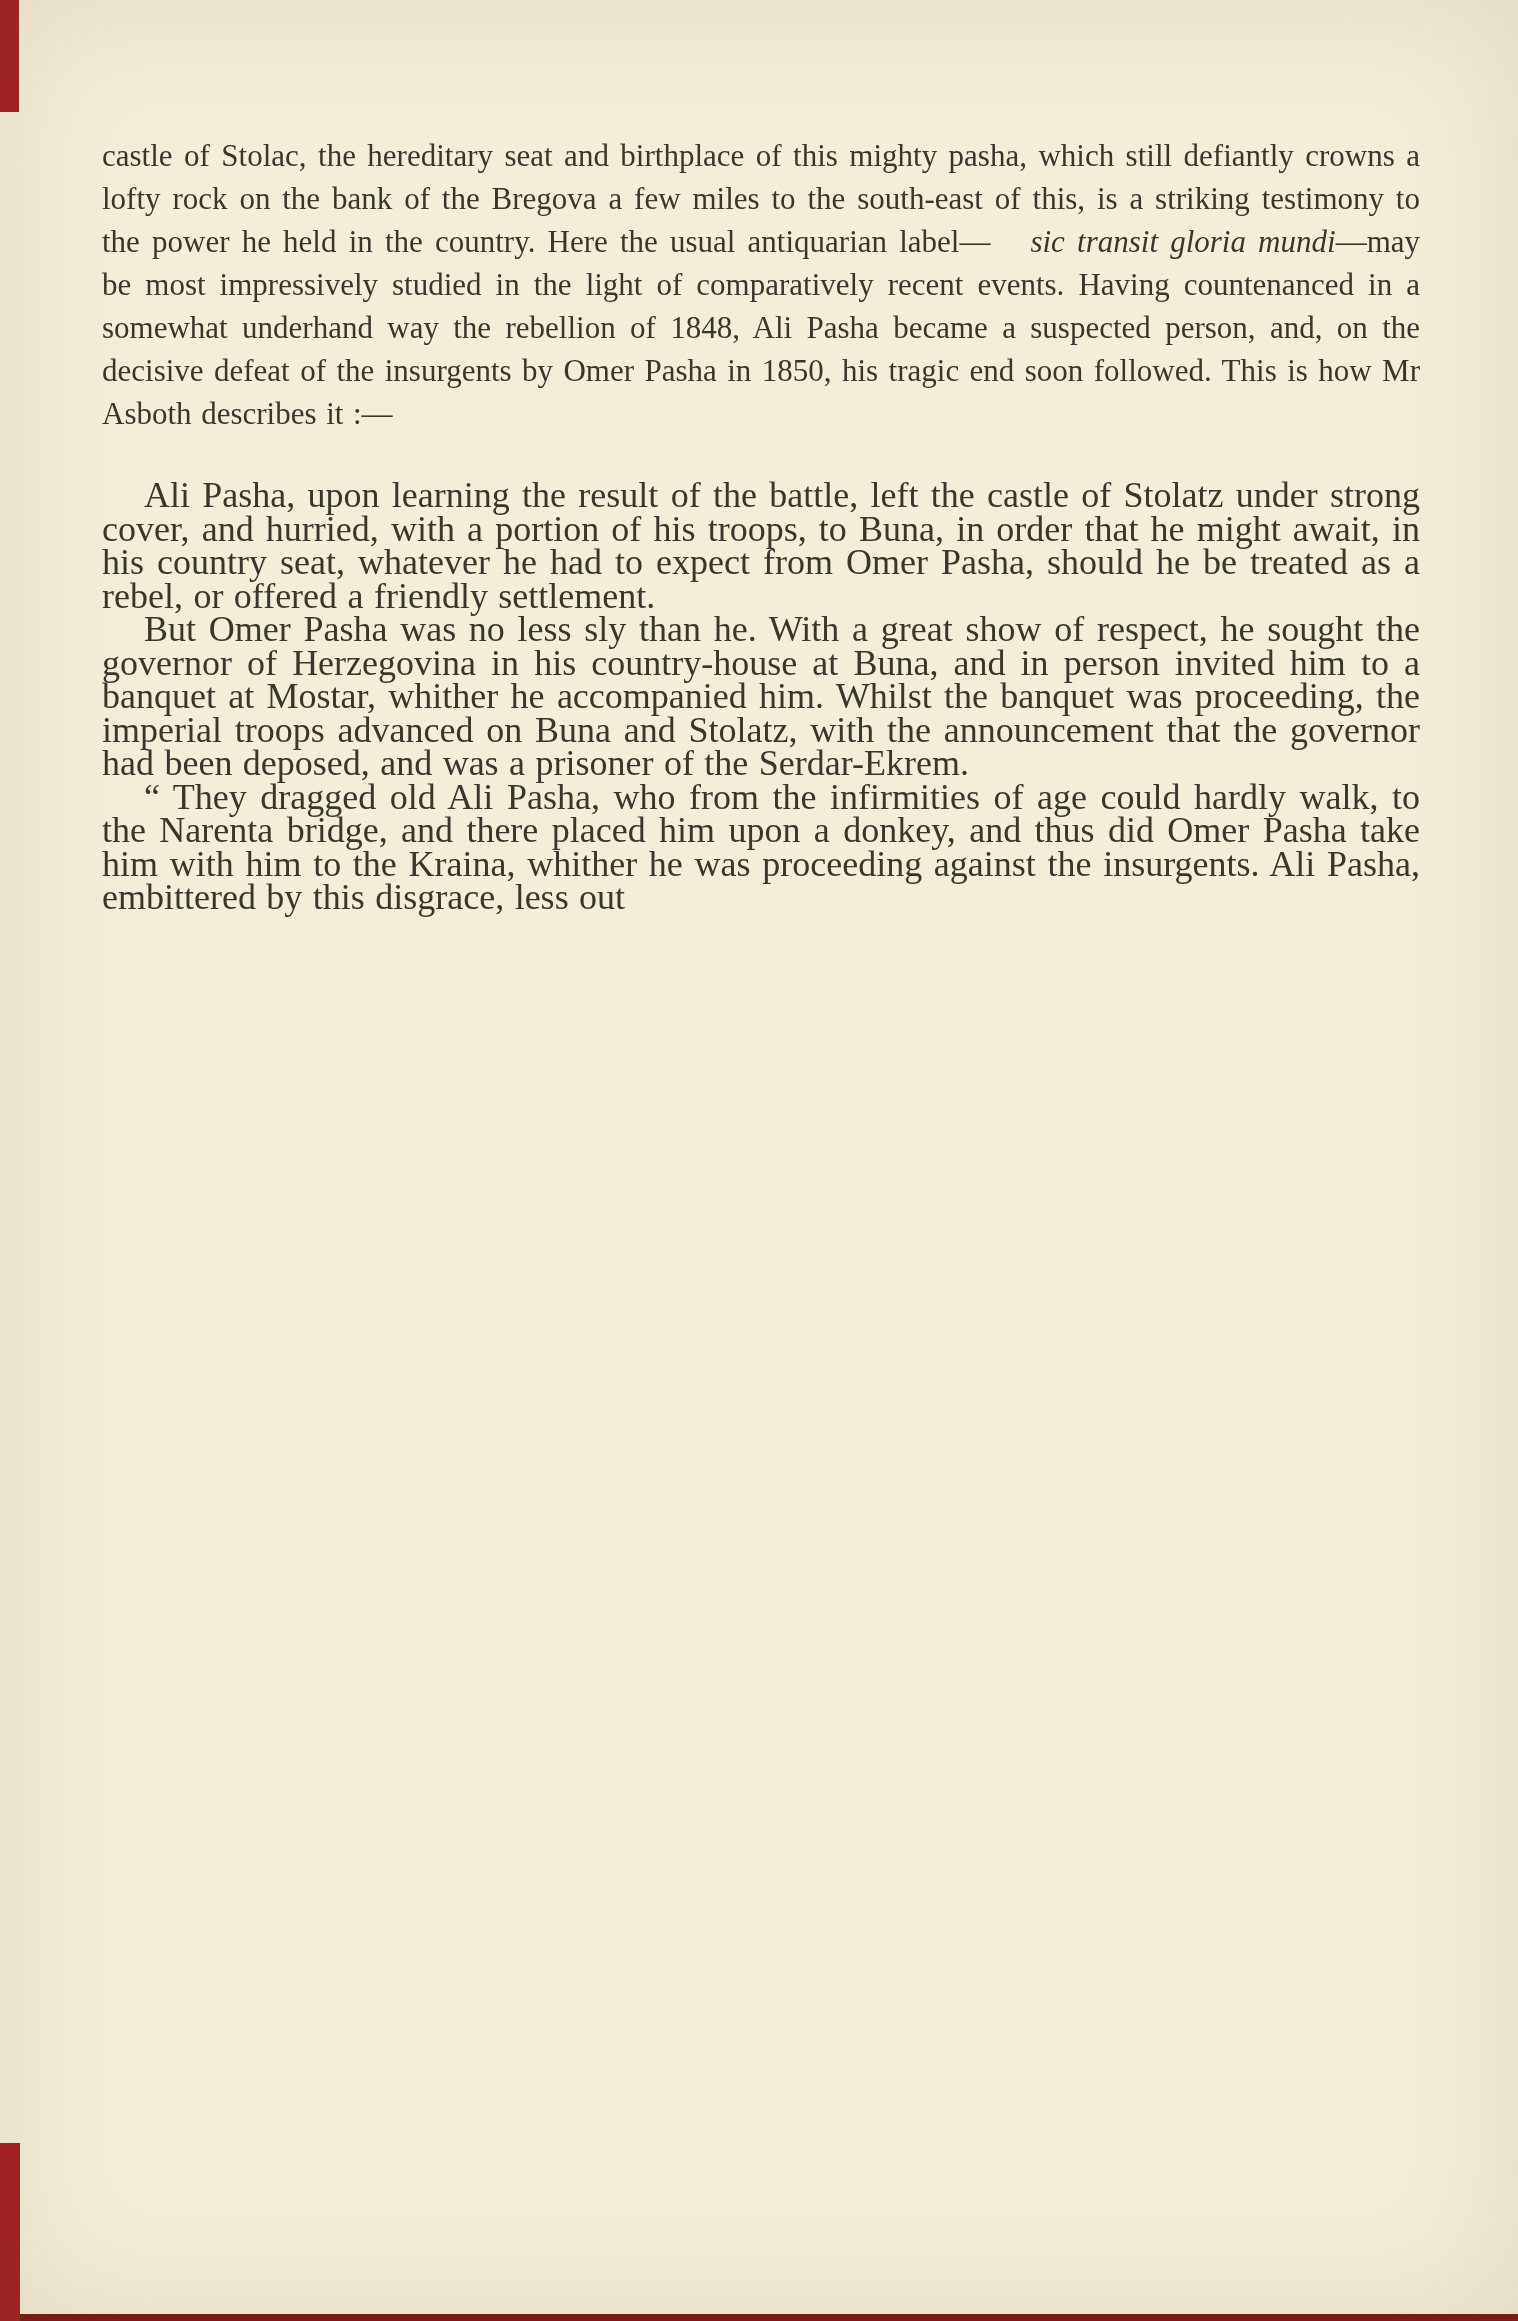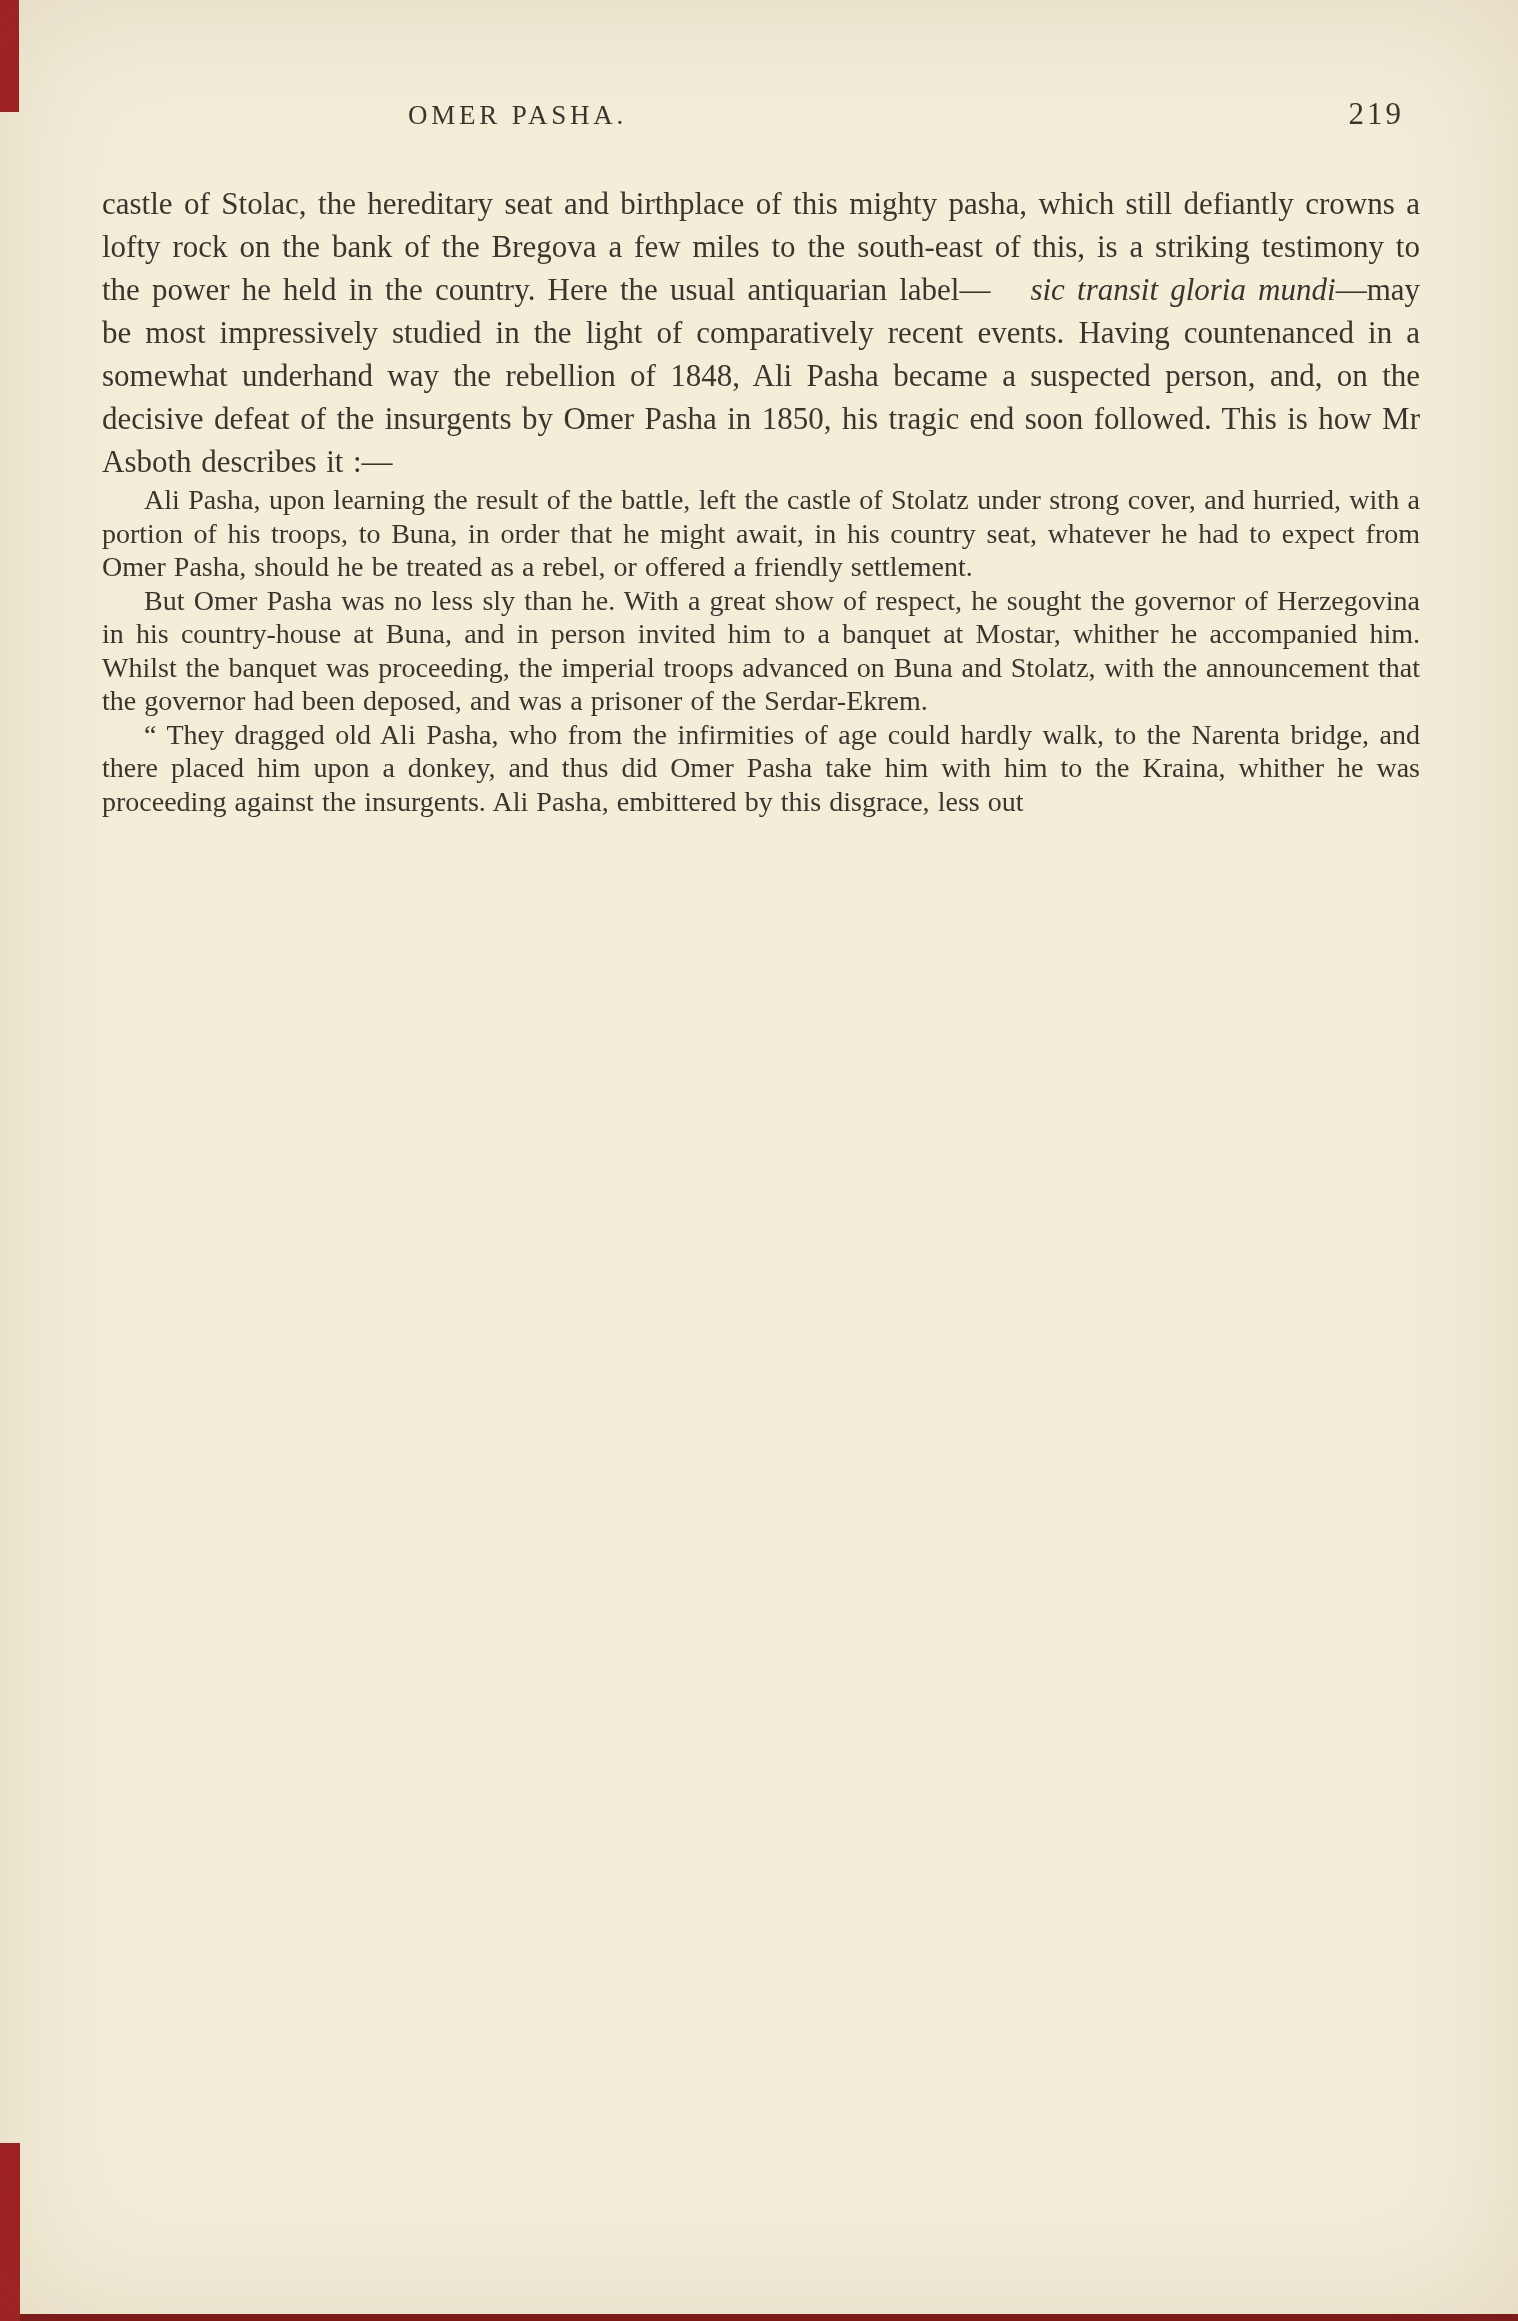--- a/index.html
+++ b/index.html
@@ -70,44 +70,41 @@
   }
   .lead {
     margin: 34px 0 0 0;
     font-size: 31px;
     line-height: 43px;
     text-align: justify;
     word-spacing: 0.06em;
   }
   .lead em { font-style: italic; margin-left: 40px; }
   .extract {
-    font-size: 28px;
+    margin-top: 44px;
+    font-size: 36px;
     line-height: 33.5px;
     text-align: justify;
     word-spacing: 0.04em;
   }
   .extract p {
     margin: 0;
     text-indent: 42px;
   }
 </style>
 </head>
 <body>
 
 <div class="spine spine-top"></div>
 <div class="spine spine-bottom"></div>
 <div class="bottom-edge"></div>
 <div class="scan-vignette"></div>
 
 <main class="page">
 
-  <header class="running-header">
-    <span class="head-title">OMER PASHA.</span>
-    <span class="page-num">219</span>
-  </header>
 
   <p class="lead"><span>castle of Stolac, the hereditary seat and birthplace of this mighty pasha, which still defiantly crowns a lofty rock on the bank of the Bregova a few miles to the south-east of this, is a striking testimony to the power he held in the country.  Here the usual antiquarian label—</span><em>sic transit gloria mundi</em><span>—may be most impressively studied in the light of comparatively recent events.  Having countenanced in a somewhat underhand way the rebellion of 1848, Ali Pasha became a suspected person, and, on the decisive defeat of the insurgents by Omer Pasha in 1850, his tragic end soon followed.  This is how Mr Asboth describes it :—</span></p>
 
   <section class="extract">
     <p>Ali Pasha, upon learning the result of the battle, left the castle of Stolatz under strong cover, and hurried, with a portion of his troops, to Buna, in order that he might await, in his country seat, whatever he had to expect from Omer Pasha, should he be treated as a rebel, or offered a friendly settlement.</p>
     <p>But Omer Pasha was no less sly than he.  With a great show of respect, he sought the governor of Herzegovina in his country-house at Buna, and in person invited him to a banquet at Mostar, whither he accompanied him.  Whilst the banquet was proceeding, the imperial troops advanced on Buna and Stolatz, with the announcement that the governor had been deposed, and was a prisoner of the Serdar-Ekrem.</p>
     <p>“ They dragged old Ali Pasha, who from the infirmities of age could hardly walk, to the Narenta bridge, and there placed him upon a donkey, and thus did Omer Pasha take him with him to the Kraina, whither he was proceeding against the insurgents.  Ali Pasha, embittered by this disgrace, less out</p>
   </section>
 
 </main>

